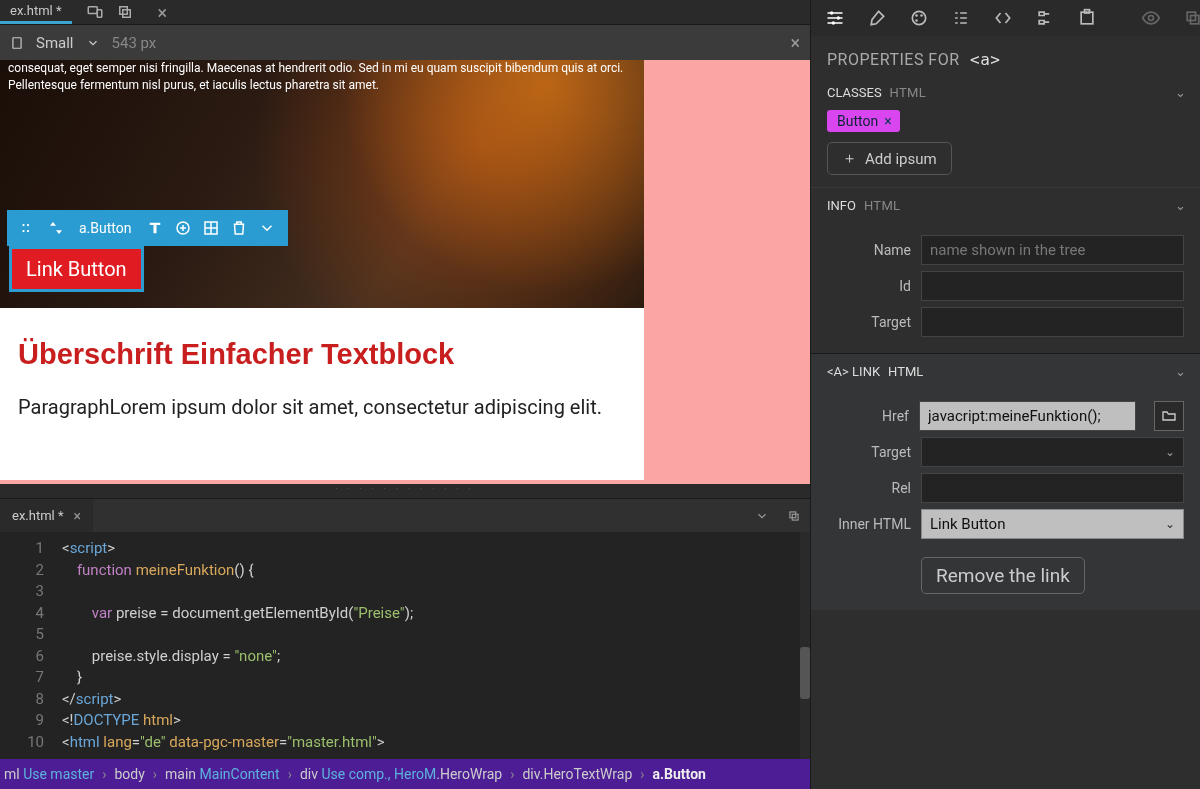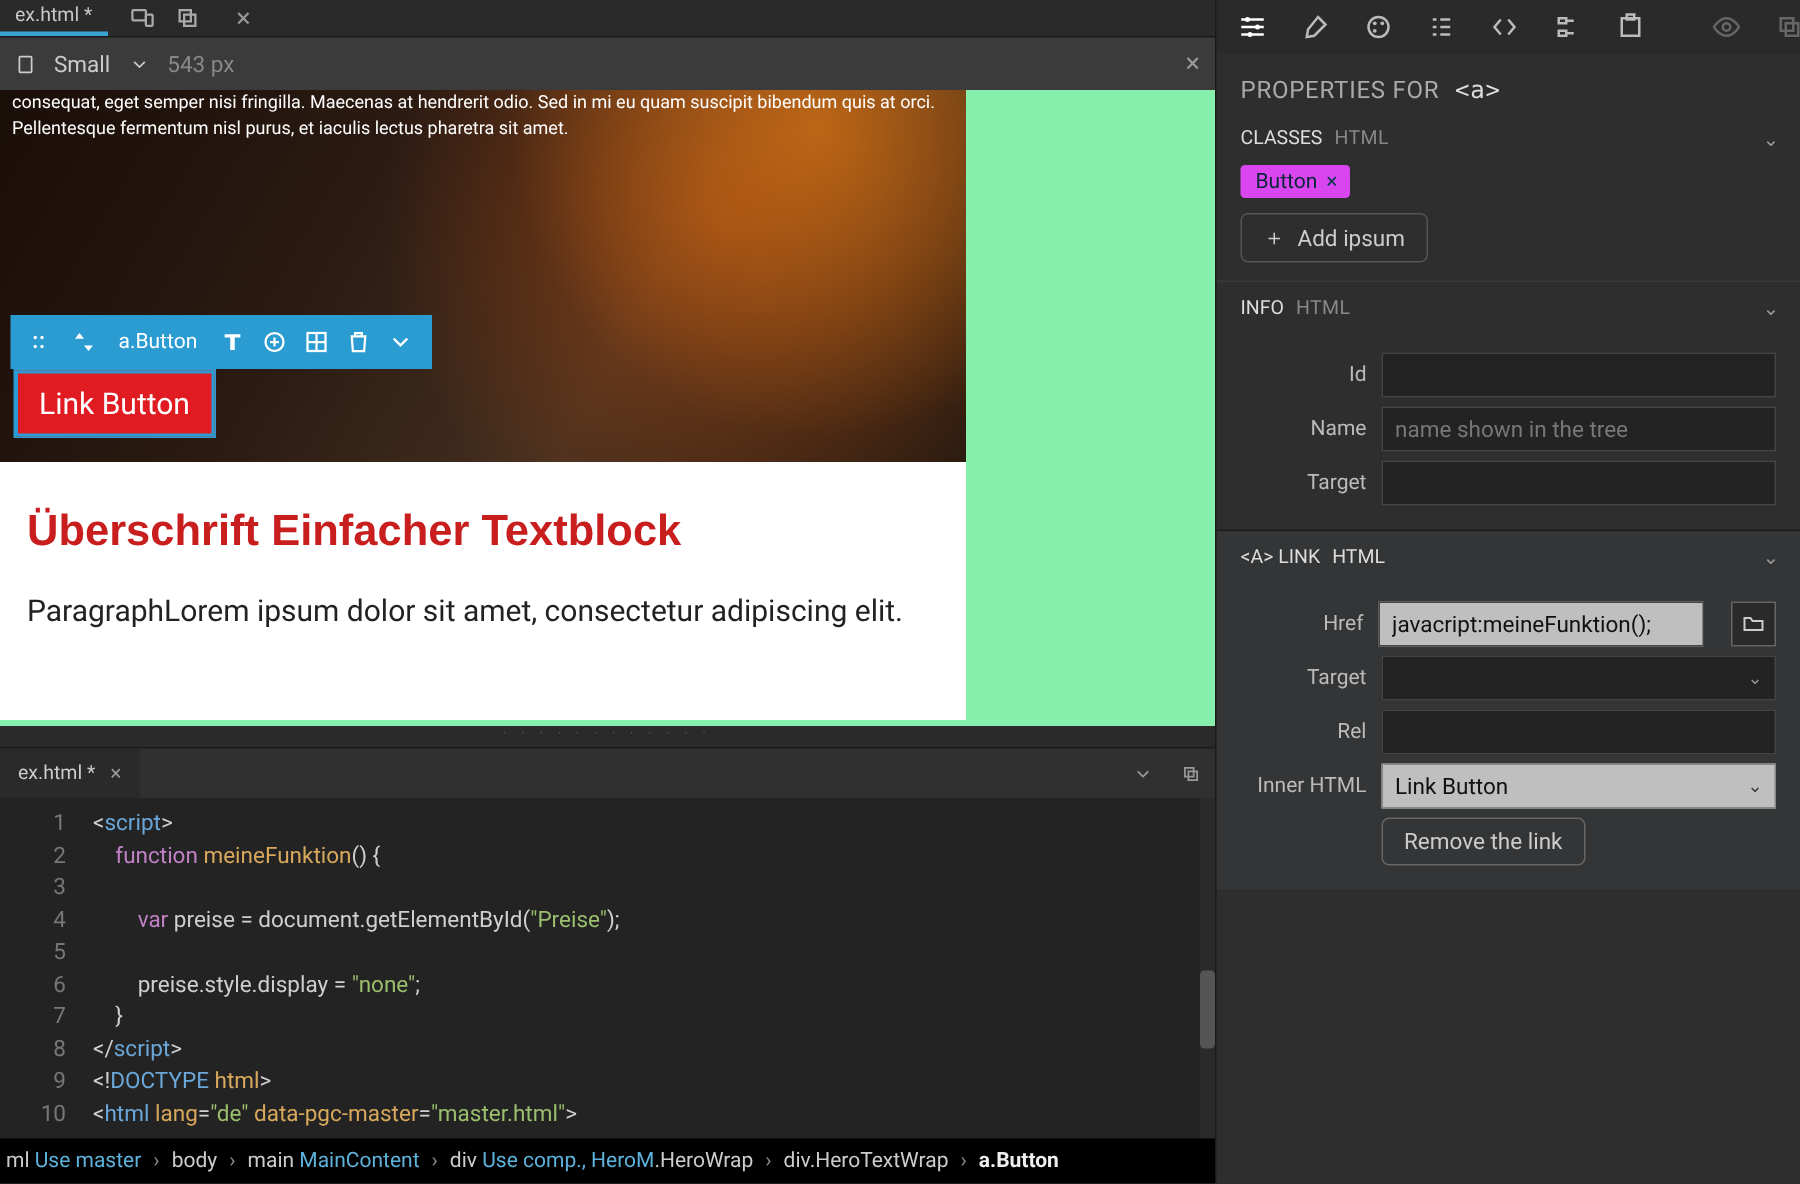--- a/index.html
+++ b/index.html
@@ -13,21 +13,21 @@
 .filetab-row .close-x{color:#999;font-size:18px;padding:0 10px;align-self:center;cursor:pointer}
 
 
 .device-bar { height:36px; background:#3b3b3b; display:flex; align-items:center; gap:12px; padding:0 10px; font-size:15px; color:#ccc; position:relative; border-top:1px solid #1a1a1a;}
 .device-bar svg{width:14px;height:14px;fill:#ccc}
 .device-bar .muted{color:#888}
 .device-bar .close-view{position:absolute;right:10px;color:#999;font-size:18px;cursor:pointer}
 
 
 .split-main { position:absolute; left:0; top:24px; width:810px; bottom:0; background:#3b3b3b; display:flex; flex-direction:column; }
-.preview-wrap{height:460px;position:relative;background:#86efac}
+.preview-wrap{height:460px;position:relative;background:#fca5a5}
 .preview-frame{position:absolute;left:0;top:36px;width:644px;height:420px;background:#fff;overflow:hidden;}
 .hero{height:248px;position:relative;color:#fff;background:#231512;
   background-image:
     radial-gradient(circle at 85% 10%, rgba(255,140,20,.55), transparent 35%),
     radial-gradient(circle at 75% 35%, rgba(255,90,0,.35), transparent 45%),
     linear-gradient(120deg,#1a0e08 0%,#2a1a12 35%,#463020 65%,#2b1b10 100%);
 }
 .hero-text{padding:0 8px;font-size:12px;line-height:1.45}
 .sel-toolbar{position:absolute;left:7px;top:150px;height:36px;background:#2b9cd1;display:flex;align-items:center;gap:10px;padding:0 12px;color:#fff;font-size:14px}
 .sel-toolbar svg{width:18px;height:18px;fill:#fff}
@@ -52,21 +52,21 @@
 .t-tag{color:#6aa7d8}
 .t-kw{color:#c080c4}
 .t-fn{color:#d8a85c}
 .t-str{color:#9bbf6d}
 .t-attr{color:#d8a85c}
 .t-punc{color:#cfcfcf}
 .code-scrollbar{position:absolute;right:0;top:0;bottom:0;width:10px;background:#2a2a2a}
 .code-thumb{position:absolute;right:0;top:115px;width:10px;height:52px;background:#555;border-radius:3px}
 
 
-.breadcrumb{position:absolute;left:0;bottom:0;height:30px;width:810px;background:#000000;display:flex;align-items:center;font-size:14px;color:#ccc;padding:0 4px;gap:4px}
+.breadcrumb{position:absolute;left:0;bottom:0;height:30px;width:810px;background:#4c1d95;display:flex;align-items:center;font-size:14px;color:#ccc;padding:0 4px;gap:4px}
 .breadcrumb .seg{white-space:nowrap}
 .breadcrumb .accent{color:#5db2db}
 .breadcrumb .chev{color:#888;margin:0 4px}
 
 
 .right-panel{position:absolute;left:810px;top:0;right:0;bottom:0;background:#2e2e2e;border-left:1px solid #1a1a1a;display:flex;flex-direction:column;overflow:hidden}
 .right-tabs{height:36px;background:#2a2a2a;display:flex;align-items:center;gap:22px;padding:0 14px}
 .right-tabs svg{width:20px;height:20px;fill:#bbb}
 .right-tabs .spacer{flex:1}
 .right-tabs .dim svg{fill:#666}
@@ -93,21 +93,21 @@
 .row input::placeholder{color:#777}
 .sel-like{display:flex;align-items:center;justify-content:space-between;background:#bfbfbf;color:#111;border:1px solid #888;position:relative}
 .sel-like .chev-d{font-size:12px;color:#333}
 .link-section{background:#333537;border-top:1px solid #1a1a1a}
 .link-head{padding:10px 16px;font-size:13px;color:#ddd;display:flex;align-items:center;gap:8px;position:relative}
 .link-head .chev{position:absolute;right:14px;color:#999}
 .href-row{display:flex;align-items:center;gap:18px}
 .href-row input{background:#bfbfbf;color:#111}
 .folder-btn{width:30px;height:30px;display:flex;align-items:center;justify-content:center;border:1px solid #666;background:#2a2a2a}
 .folder-btn svg{width:16px;height:16px;fill:#ccc}
-.remove-link{margin-top:0;display:inline-flex;border:1px solid #666;border-radius:5px;padding:6px 14px;color:#ccc;font-size:15px;cursor:pointer}
+.remove-link{margin-top:12px;display:inline-flex;border:1px solid #666;border-radius:5px;padding:6px 14px;color:#ccc;font-size:19px;cursor:pointer}
 
 svg{display:block}
 </style>
 </head>
 <body>
 
 <div class="filetab-row">
   <div class="filetab">
     <span>ex.html *</span>
   </div>
@@ -337,26 +337,26 @@
       </span>
     </div>
 
     <div class="section-head">
       <span>INFO</span>
       <span class="sub">HTML</span>
       <span class="chev">⌄</span>
     </div>
     <div class="form-rows">
       <div class="row">
+        <label>Name</label>
+        <input placeholder="name shown in the tree" style="">
+      </div>
+      <div class="row">
         <label>Id</label>
         <input value="" style="">
-      </div>
-      <div class="row">
-        <label>Name</label>
-        <input placeholder="name shown in the tree" style="">
       </div>
       <div class="row">
         <label>Target</label>
         <input value="" style="">
       </div>
     </div>
 
     <div class="link-section">
       <div class="link-head">
         <span>&lt;A&gt; LINK</span>

